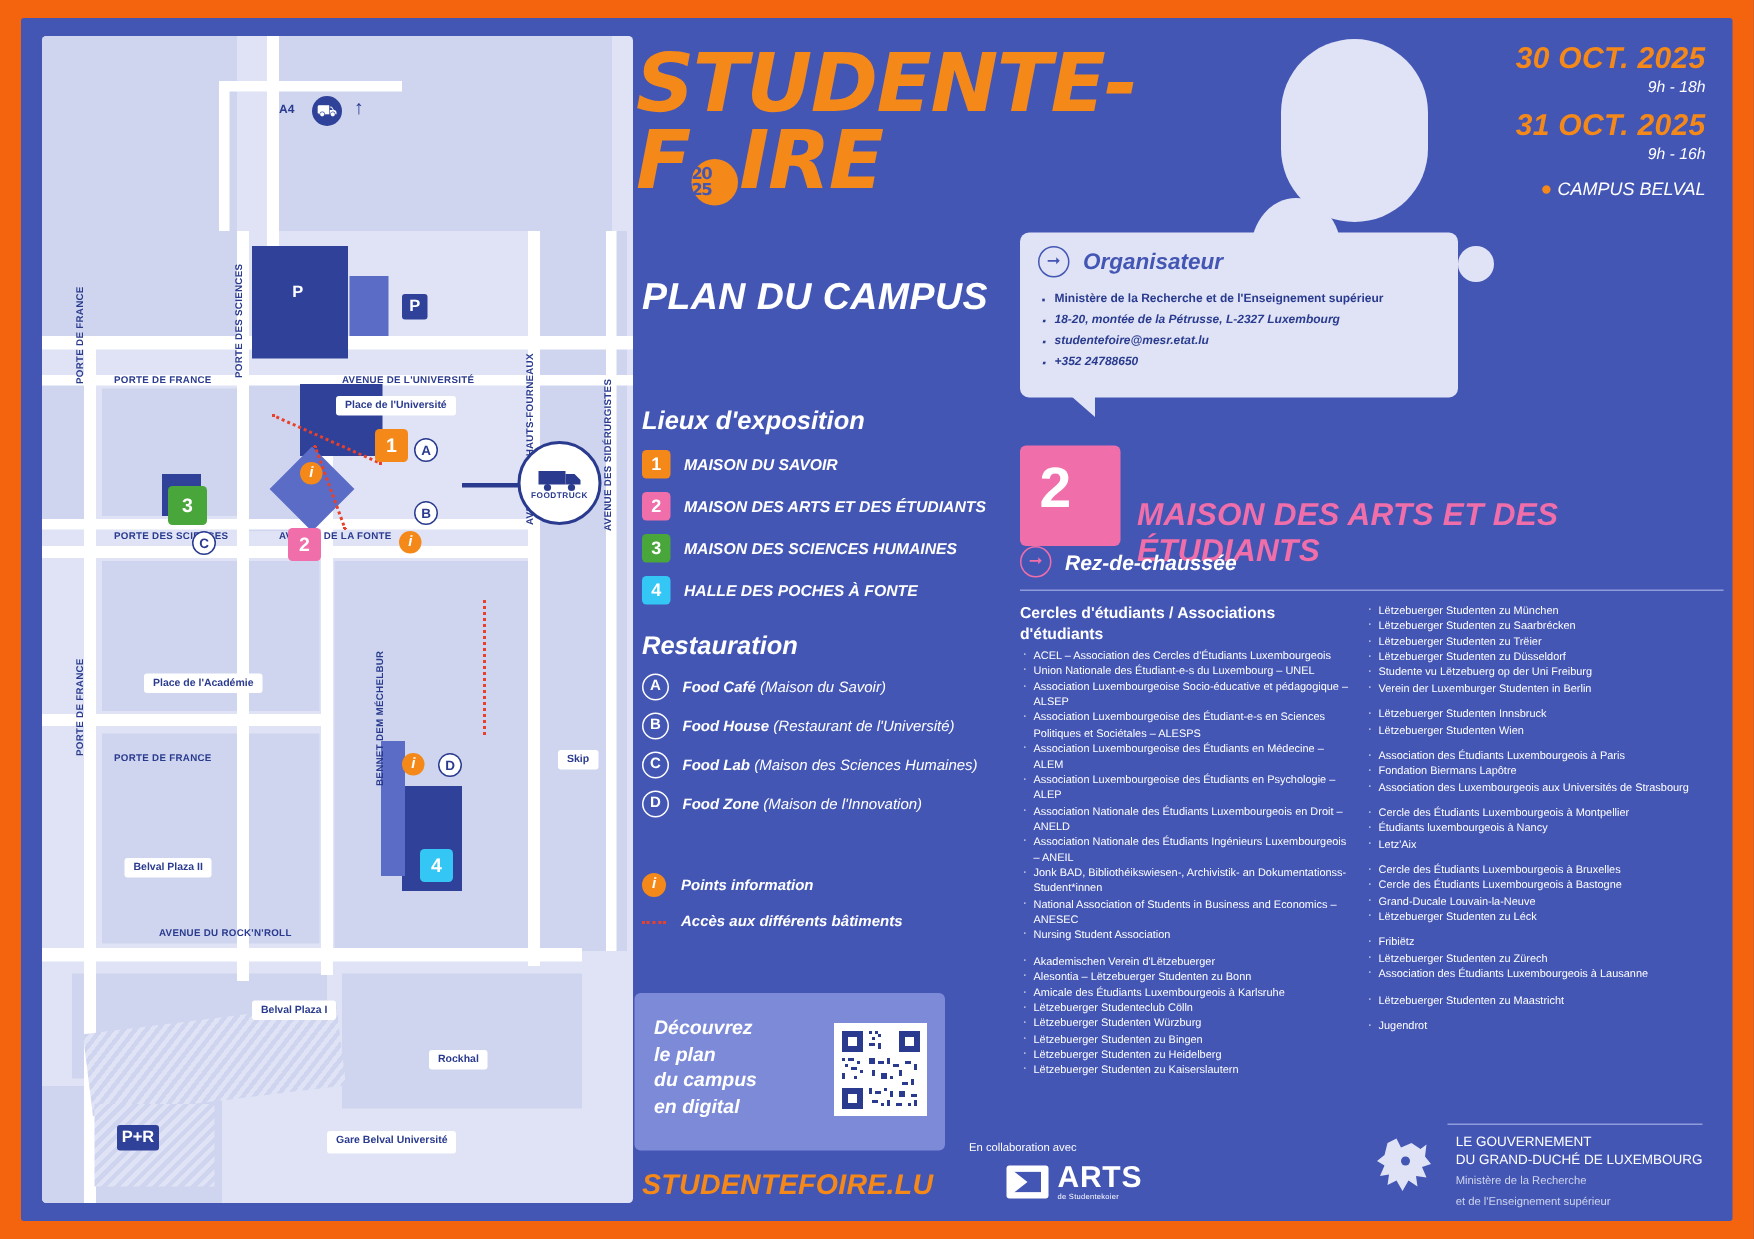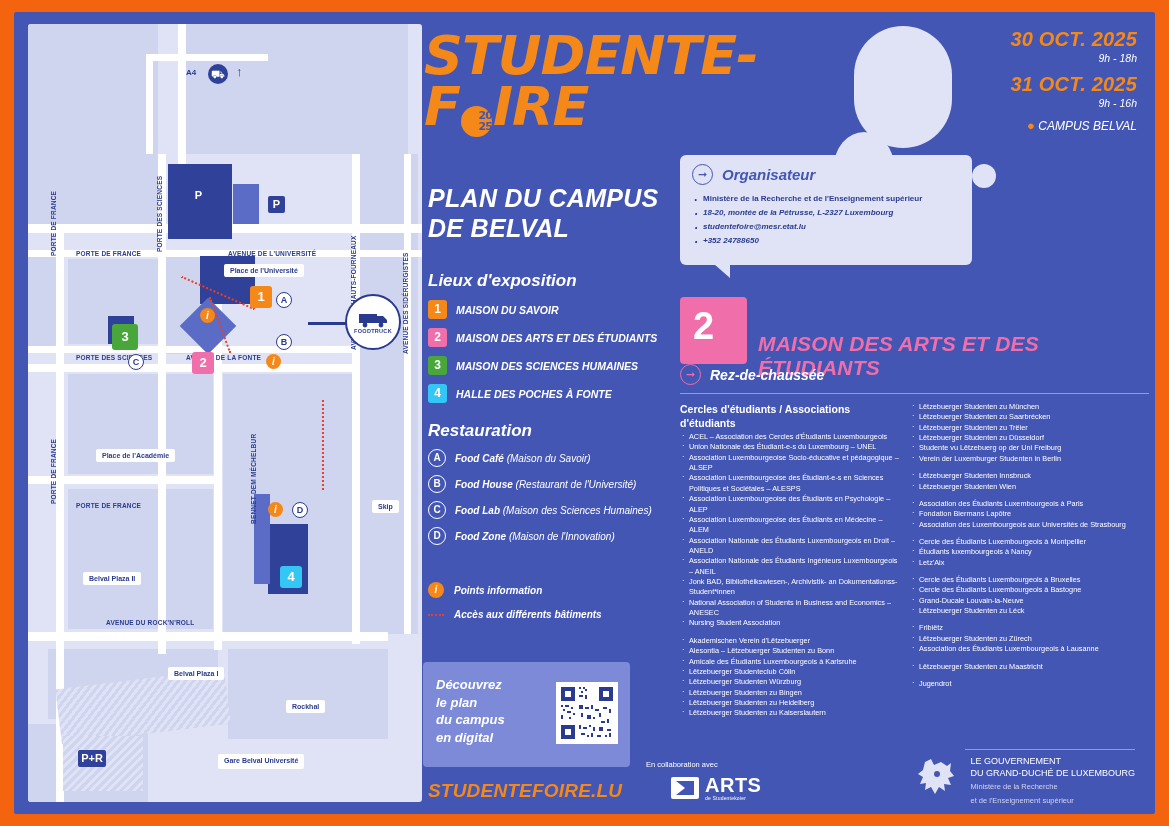--- a/index.html
+++ b/index.html
@@ -88,21 +88,21 @@
   
   .title {
     position:absolute; left:410px; top:18px; width:320px;
   }
   .title .l1, .title .l2 {
     font-family:"DejaVu Sans", sans-serif;
     font-weight:bold; font-style:italic; font-size:54px;
     color:#f4891a; line-height:.95; letter-spacing:-1px;
   }
   .yearbadge {
-    display:inline-flex; flex-direction:column; align-items:flex-end; justify-content:center;
+    display:inline-flex; flex-direction:column; align-items:flex-start; justify-content:center;
     width:31px; height:31px; border-radius:50%; background:#f4891a;
     color:#4456b4; font-size:11px; font-style:normal; font-weight:bold;
     line-height:11px; vertical-align:6px; margin:0 1px;
   }
   .subtitle {
     position:absolute; left:614px; top:104px; color:#fff;
     font-size:13px; font-weight:bold; font-style:italic; line-height:1.35;
   }
   .planhead {
     position:absolute; left:414px; top:172px;
@@ -399,21 +399,20 @@
     <div class="d">31 OCT. 2025</div>
     <div class="h">9h - 16h</div>
     <div class="loc">
       <span class="pin">●</span>
       <span>CAMPUS BELVAL</span>
     </div>
   </div>
 
   <div class="planhead">
     <div>PLAN DU CAMPUS</div>
-    <div>DE BELVAL</div>
   </div>
 
   <div class="secthead" style="left:414px;top:259px;">Lieux d'exposition</div>
 
   <div class="legend">
     <div class="row">
       <div class="sq" style="background:#f4891a;">1</div>
       <div class="tx">MAISON DU SAVOIR</div>
     </div>
     <div class="row">
@@ -547,22 +546,22 @@
   </div>
   <div class="hr"></div>
   <div class="colhead">Cercles d'étudiants / Associations d'étudiants</div>
 
   <div class="list listA">
     <ul>
       <li>ACEL – Association des Cercles d'Étudiants Luxembourgeois</li>
       <li>Union Nationale des Étudiant-e-s du Luxembourg – UNEL</li>
       <li>Association Luxembourgeoise Socio-éducative et pédagogique – ALSEP</li>
       <li>Association Luxembourgeoise des Étudiant-e-s en Sciences Politiques et Sociétales – ALESPS</li>
+      <li>Association Luxembourgeoise des Étudiants en Médecine – ALEM</li>
       <li>Association Luxembourgeoise des Étudiants en Psychologie – ALEP</li>
-      <li>Association Luxembourgeoise des Étudiants en Médecine – ALEM</li>
       <li>Association Nationale des Étudiants Luxembourgeois en Droit – ANELD</li>
       <li>Association Nationale des Étudiants Ingénieurs Luxembourgeois – ANEIL</li>
       <li>Jonk BAD, Bibliothéikswiesen-, Archivistik- an Dokumentationss-Student*innen</li>
       <li>National Association of Students in Business and Economics – ANESEC</li>
       <li>Nursing Student Association</li>
       <li class="gap">Akademischen Verein d'Lëtzebuerger</li>
       <li>Alesontia – Lëtzebuerger Studenten zu Bonn</li>
       <li>Amicale des Étudiants Luxembourgeois à Karlsruhe</li>
       <li>Lëtzebuerger Studenteclub Cölln</li>
       <li>Lëtzebuerger Studenten Würzburg</li>

